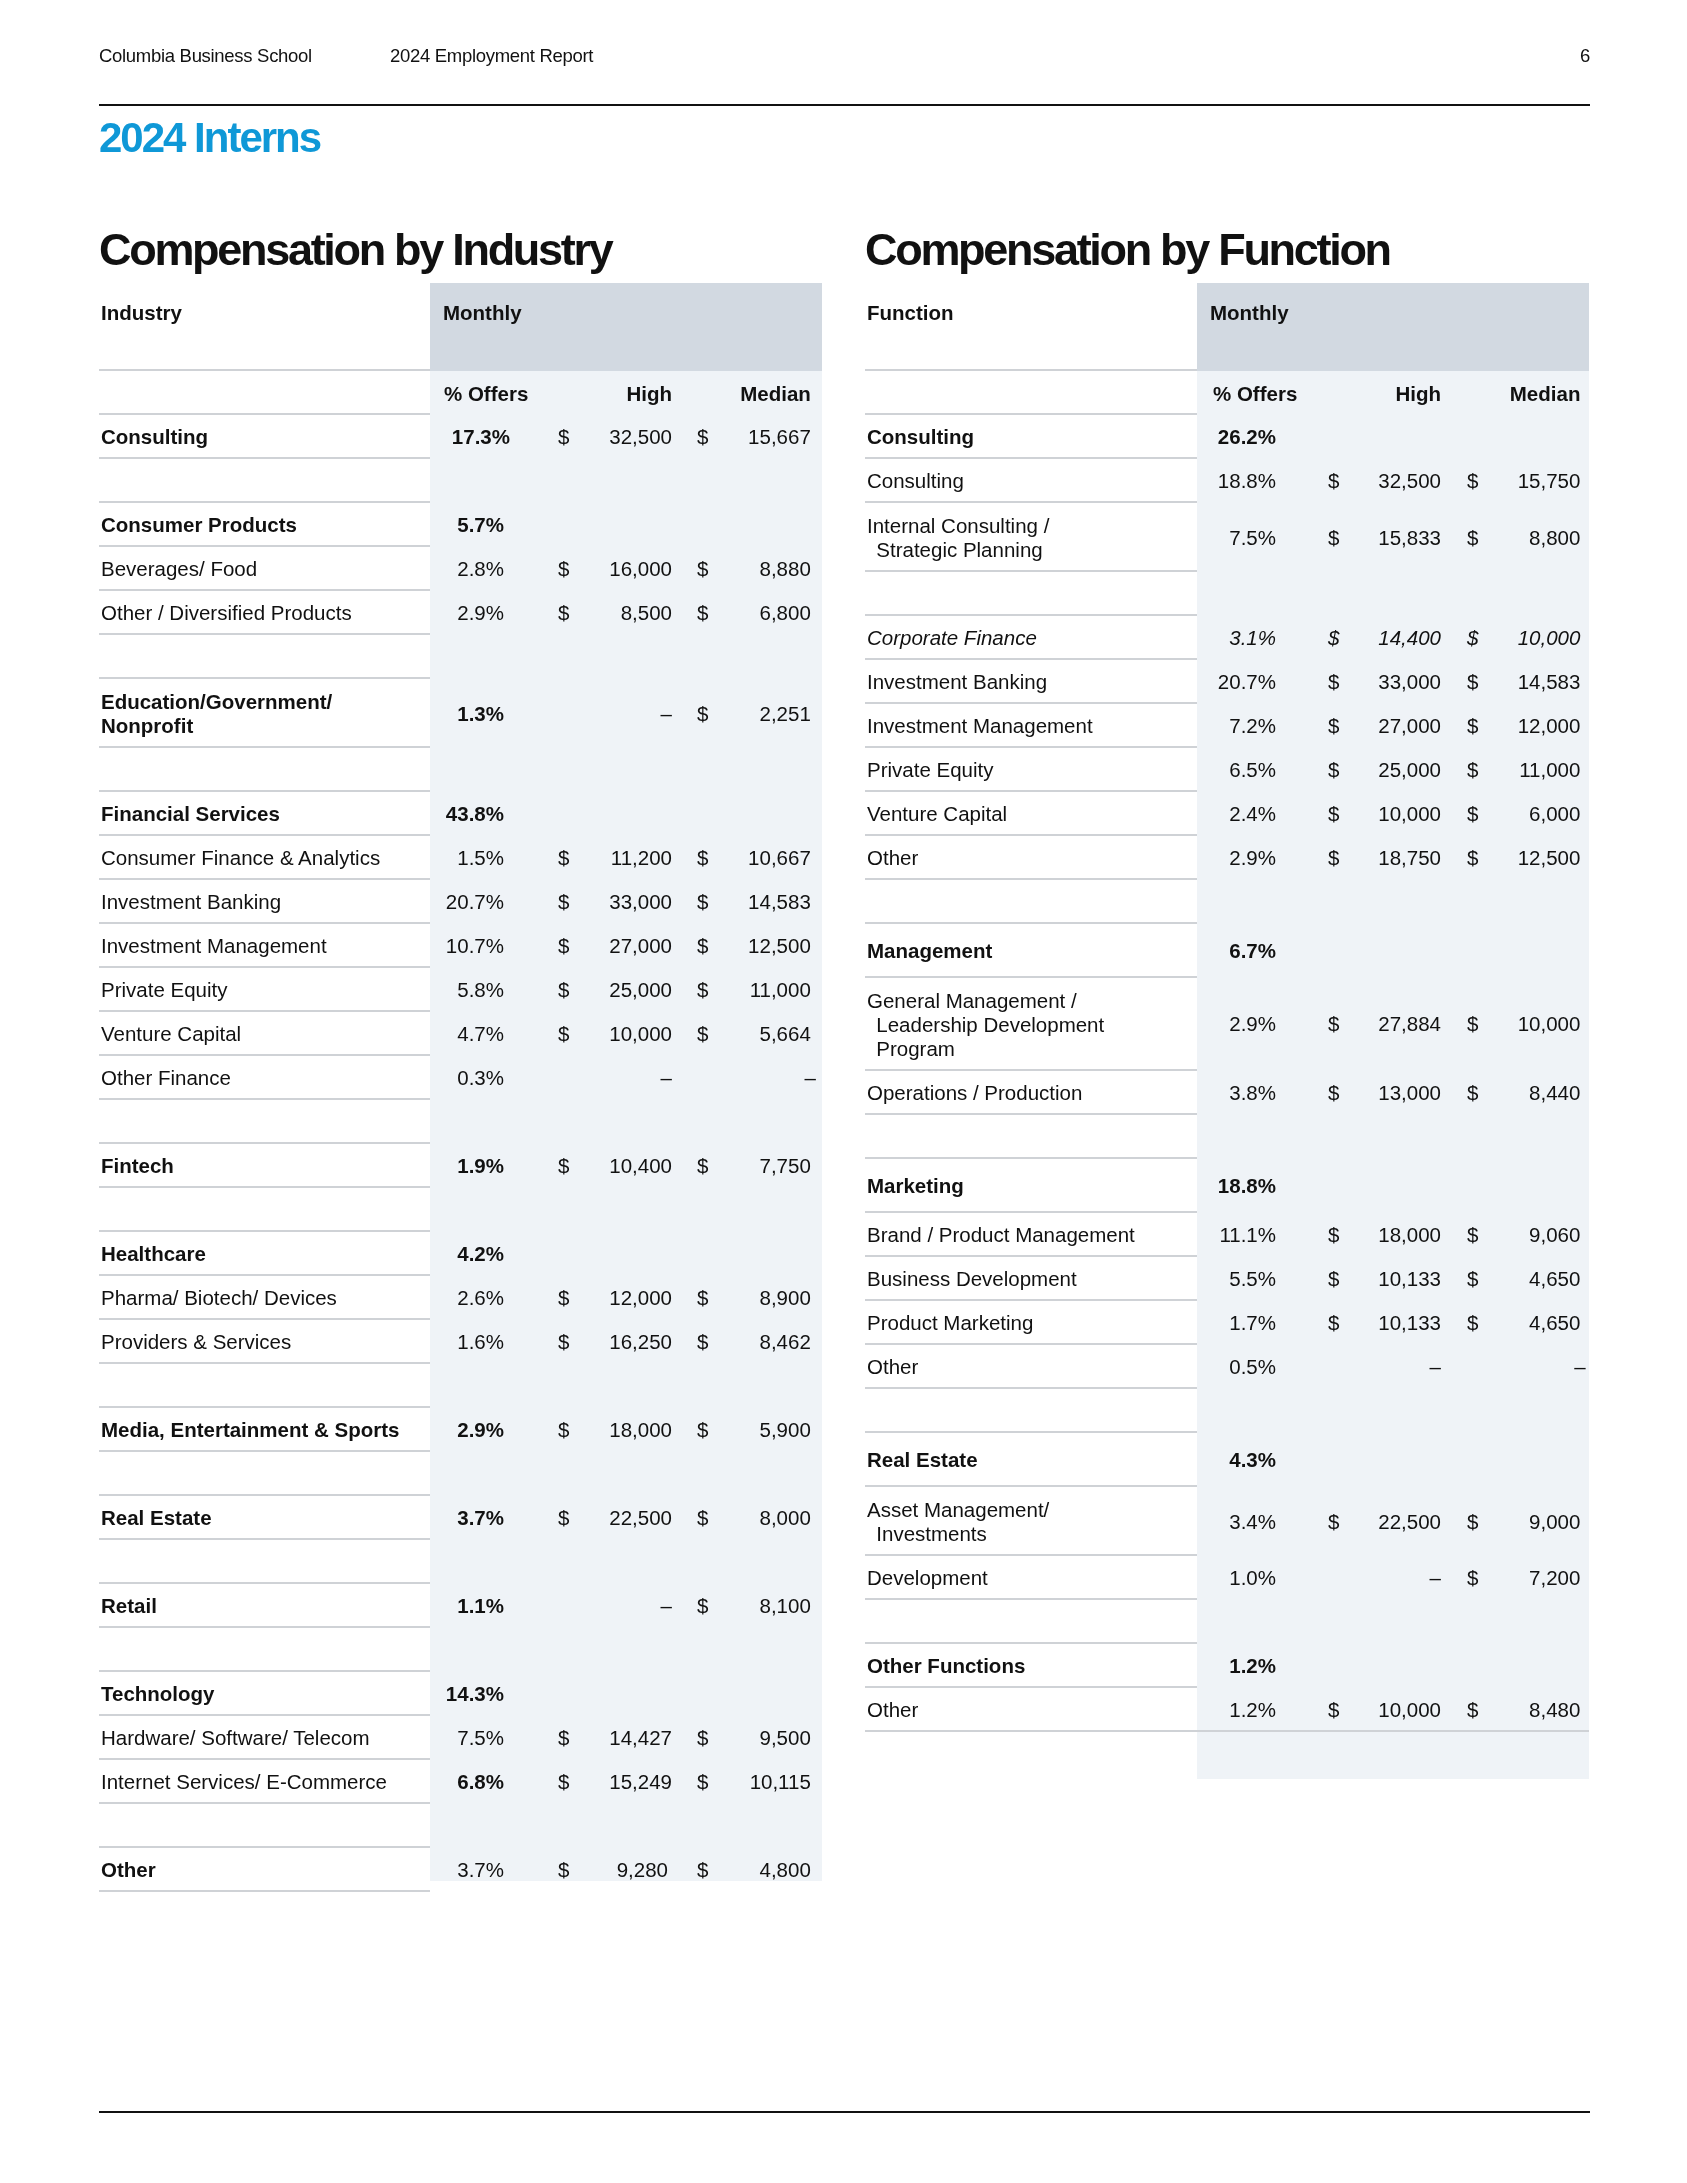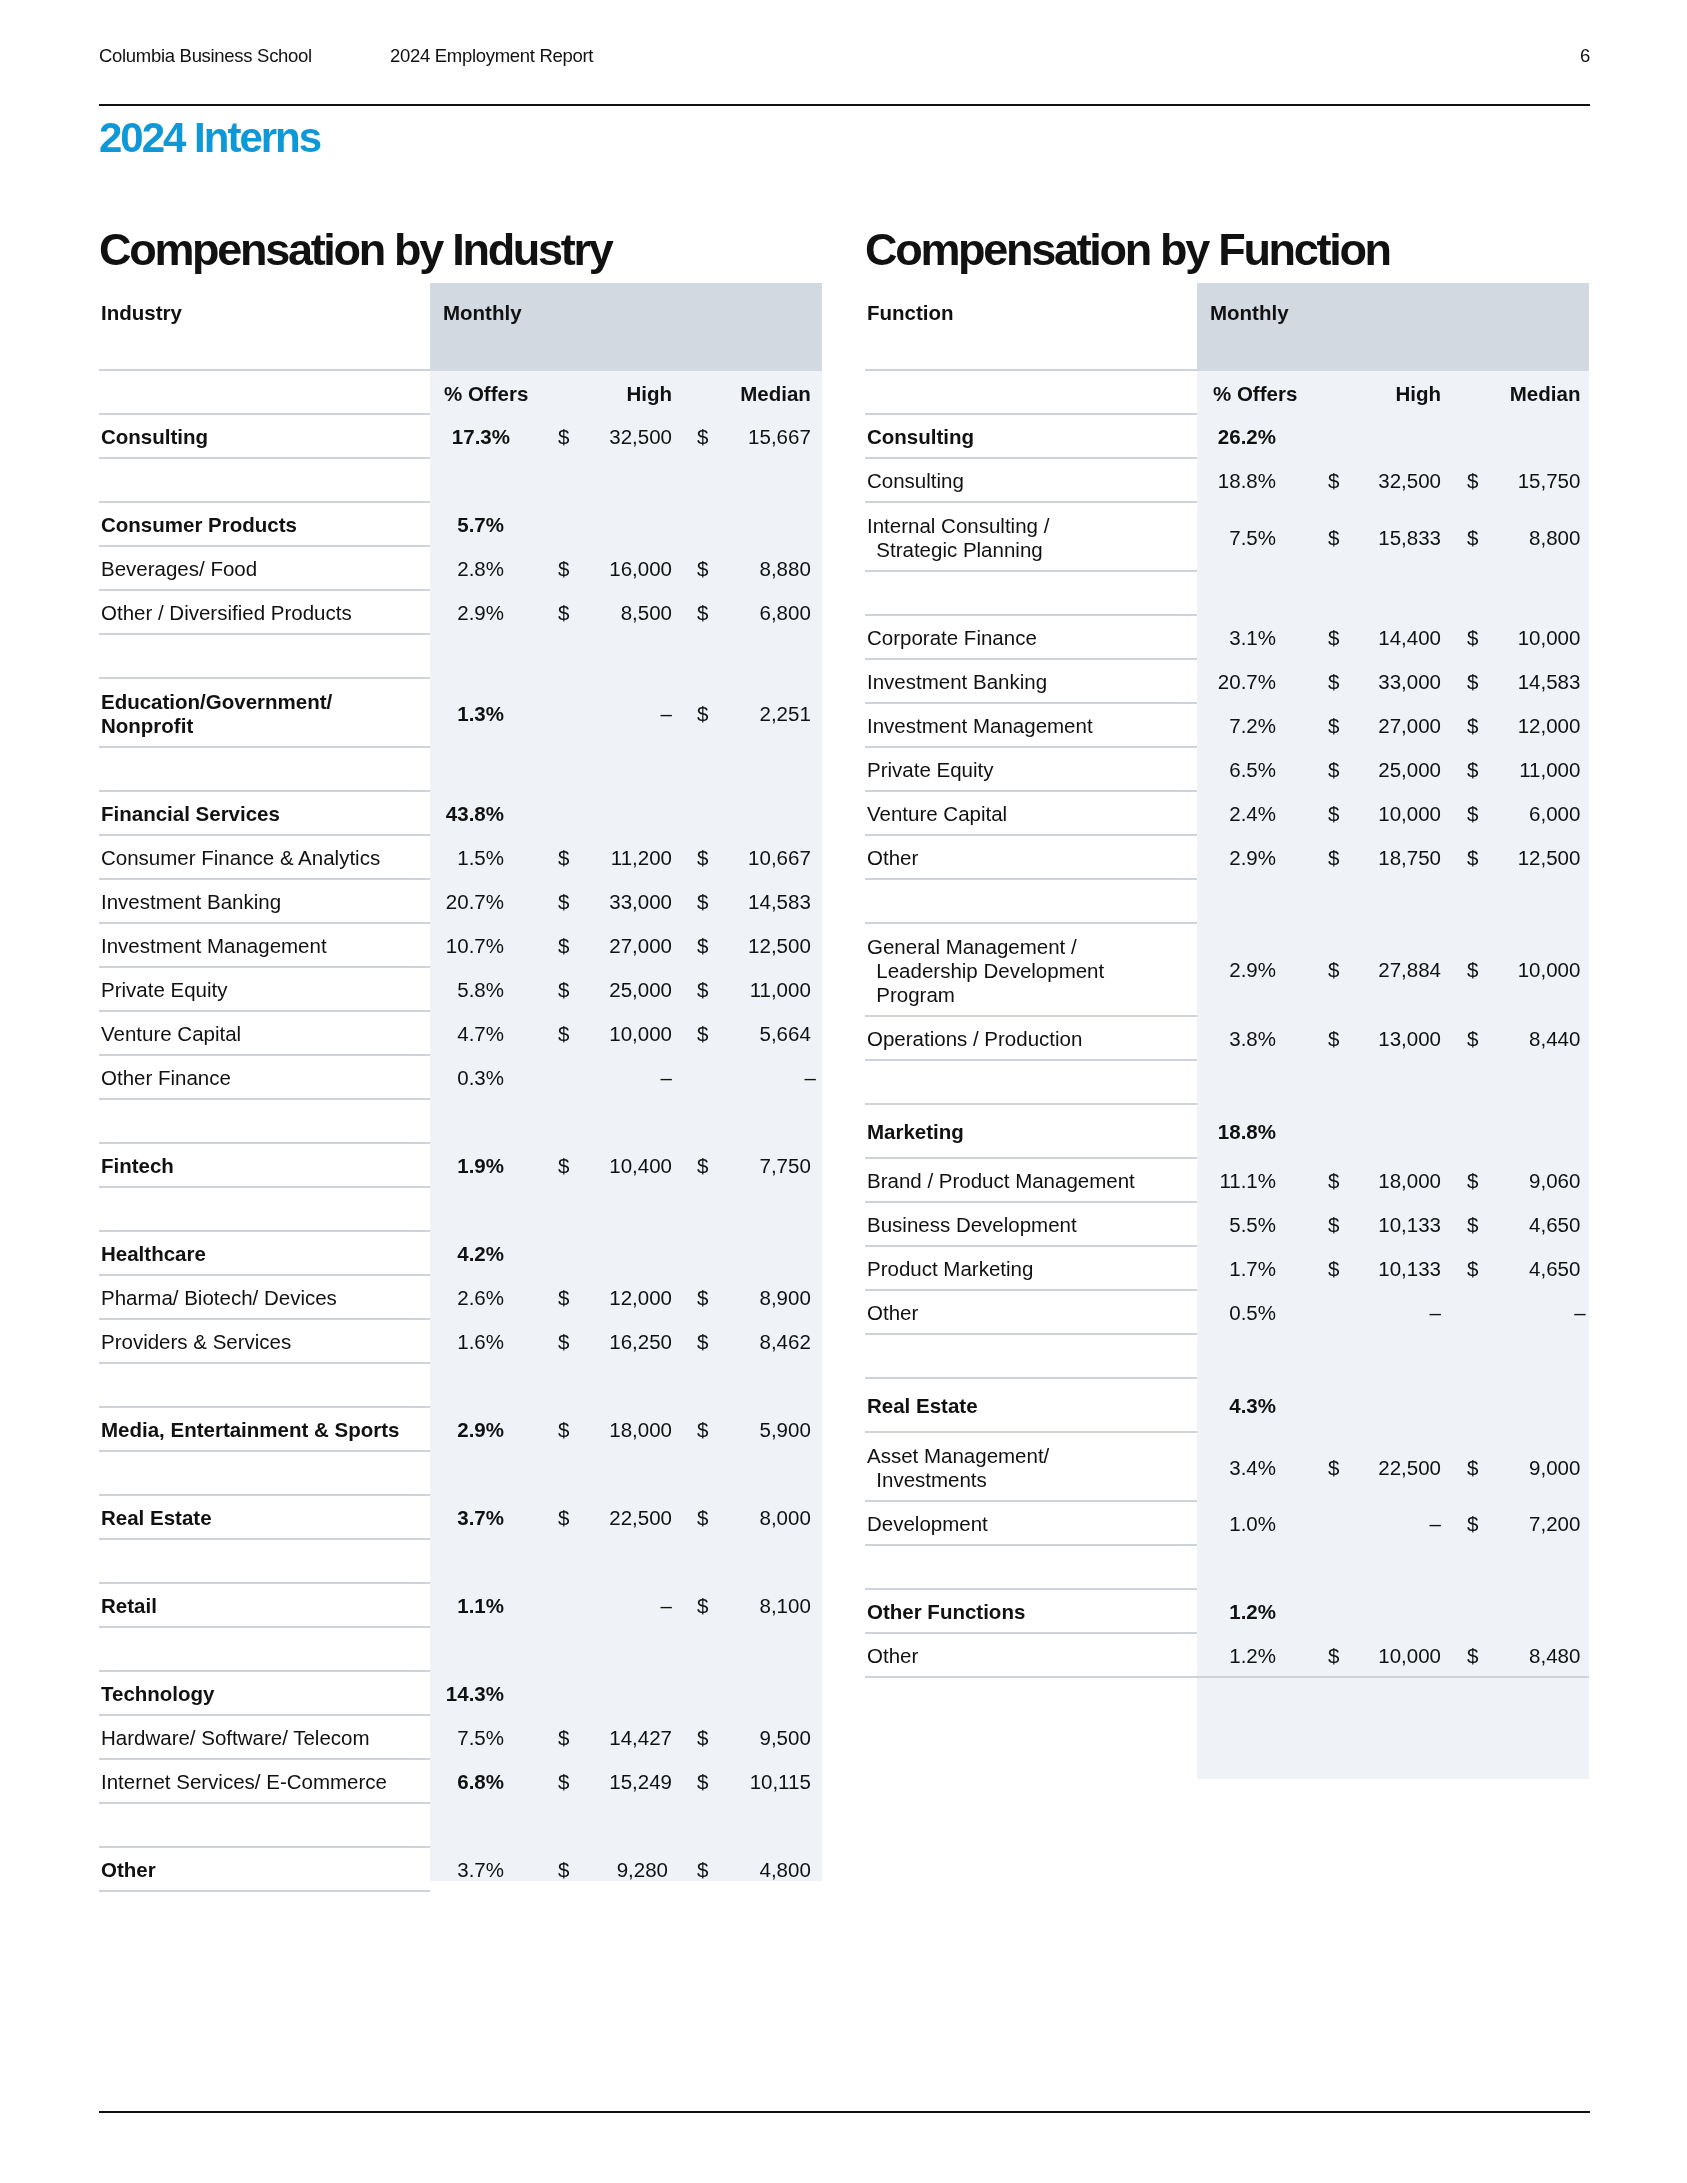--- a/index.html
+++ b/index.html
@@ -354,21 +354,21 @@
       <div class="cell" style="right:313px; top:22.5px;">7.5%</div>
       <div class="cell left" style="left:463px; top:22.5px;">$</div>
       <div class="cell" style="right:148px; top:22.5px;">15,833</div>
       <div class="cell left" style="left:602px; top:22.5px;">$</div>
       <div class="cell" style="right:8.6px; top:22.5px;">8,800</div>
       <div class="sep" style="width:332px;"></div>
     </div>
     <div class="row" style="height:44px;">
       <div class="sep" style="width:332px;"></div>
     </div>
-    <div class="row" style="height:44px;">
+    <div class="row" style="height:44px;font-style:italic;">
       <div class="label" style="width:332px;">
         <span class="l1" style="display:block;">Corporate Finance</span>
       </div>
       <div class="cell" style="right:313px; top:10px;">3.1%</div>
       <div class="cell left" style="left:463px; top:10px;">$</div>
       <div class="cell" style="right:148px; top:10px;">14,400</div>
       <div class="cell left" style="left:602px; top:10px;">$</div>
       <div class="cell" style="right:8.6px; top:10px;">10,000</div>
       <div class="sep" style="width:332px;"></div>
     </div>
@@ -421,20 +421,27 @@
         <span class="l1" style="display:block;">Other</span>
       </div>
       <div class="cell" style="right:313px; top:10px;">2.9%</div>
       <div class="cell left" style="left:463px; top:10px;">$</div>
       <div class="cell" style="right:148px; top:10px;">18,750</div>
       <div class="cell left" style="left:602px; top:10px;">$</div>
       <div class="cell" style="right:8.6px; top:10px;">12,500</div>
       <div class="sep" style="width:332px;"></div>
     </div>
     <div class="row" style="height:44px;">
+      <div class="sep" style="width:332px;"></div>
+    </div>
+    <div class="row" style="height:54px;">
+      <div class="label bold" style="width:332px;">
+        <span class="l1" style="display:block;">Management</span>
+      </div>
+      <div class="cell bold" style="right:313px; top:15px;">6.7%</div>
       <div class="sep" style="width:332px;"></div>
     </div>
     <div class="row" style="height:93px;">
       <div class="label" style="width:332px;">
         <span class="l1" style="display:block;">General Management /</span>
         <span class="l1" style="display:block; padding-left:9.3px;">Leadership Development</span>
         <span class="l1" style="display:block; padding-left:9.3px;">Program</span>
       </div>
       <div class="cell" style="right:313px; top:34px;">2.9%</div>
       <div class="cell left" style="left:463px; top:34px;">$</div>

